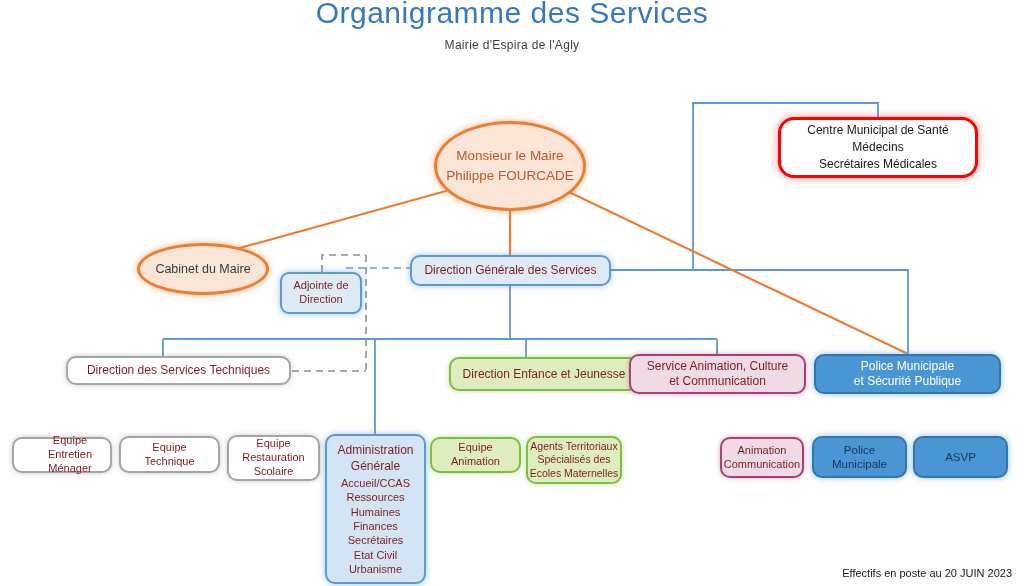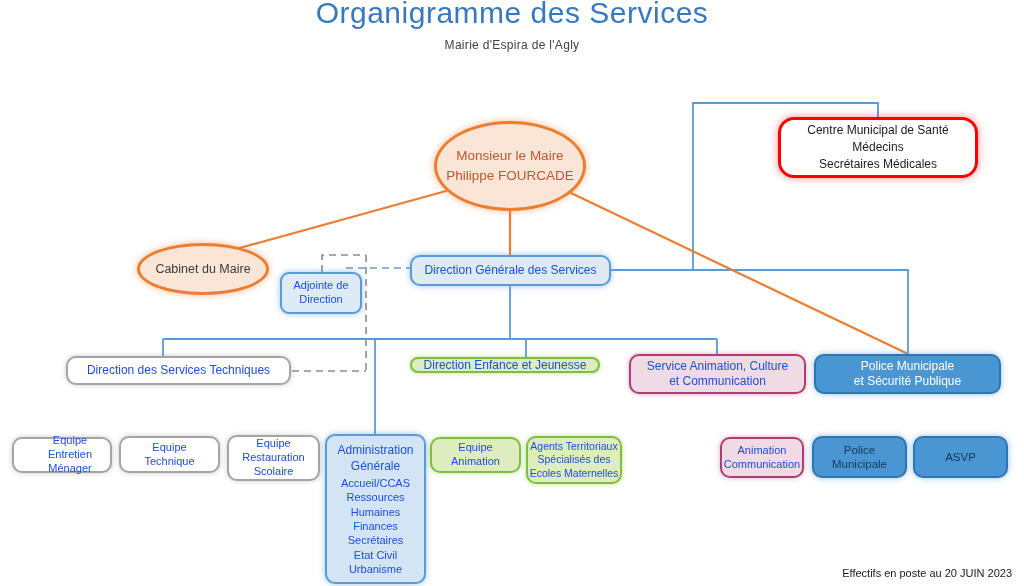--- a/index.html
+++ b/index.html
@@ -3,21 +3,21 @@
 <meta charset="utf-8">
 <style>
   html,body{margin:0;padding:0;background:#ffffff;}
   #canvas{
     position:relative;width:1024px;height:586px;background:#ffffff;
     font-family:"Liberation Sans","DejaVu Sans",sans-serif;overflow:hidden;
   }
   .prelines{white-space:pre-line;}
   #lines{position:absolute;left:0;top:0;width:1024px;height:586px;z-index:1;}
   .node{position:absolute;z-index:2;display:flex;align-items:center;justify-content:center;
-        text-align:center;box-sizing:border-box;color:#1d4ed8;}
+        text-align:center;box-sizing:border-box;color:#7f1d1d;}
   
   .ellipse{border:3px solid #ED7D31;background:#FBE5D6;border-radius:50%;
            box-shadow:0 0 7px rgba(237,125,49,.55);}
   #node-maire{left:434px;top:121px;width:152px;height:90px;font-size:13.5px;
               line-height:1.45;color:#C0572F;}
   #node-cabinet{left:137px;top:243px;width:132px;height:52px;font-size:12.5px;color:#3b3b3b;}
   
   .rbox{border-radius:10px;line-height:1.25;}
   .bluebox{background:#DEEBF7;border:2.5px solid #5B9BD5;box-shadow:0 0 6px rgba(91,155,213,.6);}
   .graybox{background:#ffffff;border:2.5px solid #A5A5A5;box-shadow:0 0 5px rgba(120,120,120,.4);}
@@ -25,21 +25,21 @@
   .pinkbox{background:#F0DAE6;border:2.5px solid #AD3F74;box-shadow:0 0 5px rgba(173,63,116,.45);}
   .solidblue{background:#4A96D2;border:2.5px solid #2E75B6;box-shadow:0 0 6px rgba(74,150,210,.6);}
   .redbox{background:#ffffff;border:3.5px solid #FF0000;border-radius:16px;
           box-shadow:0 0 8px rgba(255,0,0,.45);color:#1a1a1a;}
   
   #node-centre-sante{left:778px;top:117px;width:200px;height:61px;font-size:12px;
                      flex-direction:column;line-height:1.4;}
   #node-adjointe{left:280px;top:272px;width:82px;height:42px;font-size:11px;border-radius:9px;}
   #node-dgs{left:410px;top:255px;width:201px;height:31px;font-size:12px;}
   #node-dst{left:66px;top:356px;width:225px;height:29px;font-size:12px;}
-  #node-dej{left:410px;top:357px;width:190px;height:16px;font-size:12px;}
+  #node-dej{left:449px;top:357px;width:190px;height:34px;font-size:12px;}
   #node-sacc{left:629px;top:354px;width:177px;height:40px;font-size:12px;}
   #node-pmsp{left:814px;top:354px;width:187px;height:40px;font-size:12px;color:#ffffff;}
   #node-equipe-entretien{left:12px;top:437px;width:100px;height:36px;font-size:11px;padding-left:16px;}
   #node-equipe-technique{left:119px;top:436px;width:101px;height:37px;font-size:11px;}
   #node-equipe-restauration{left:227px;top:435px;width:93px;height:46px;font-size:11px;}
   #node-administration{left:325px;top:434px;width:101px;height:150px;font-size:11px;
                        flex-direction:column;justify-content:flex-start;padding-top:7px;
                        background:#D3E5F5;line-height:1.3;}
   #node-administration .admin-title{font-size:12px;margin-bottom:2px;}
   #node-equipe-animation{left:430px;top:437px;width:91px;height:36px;font-size:11px;}

